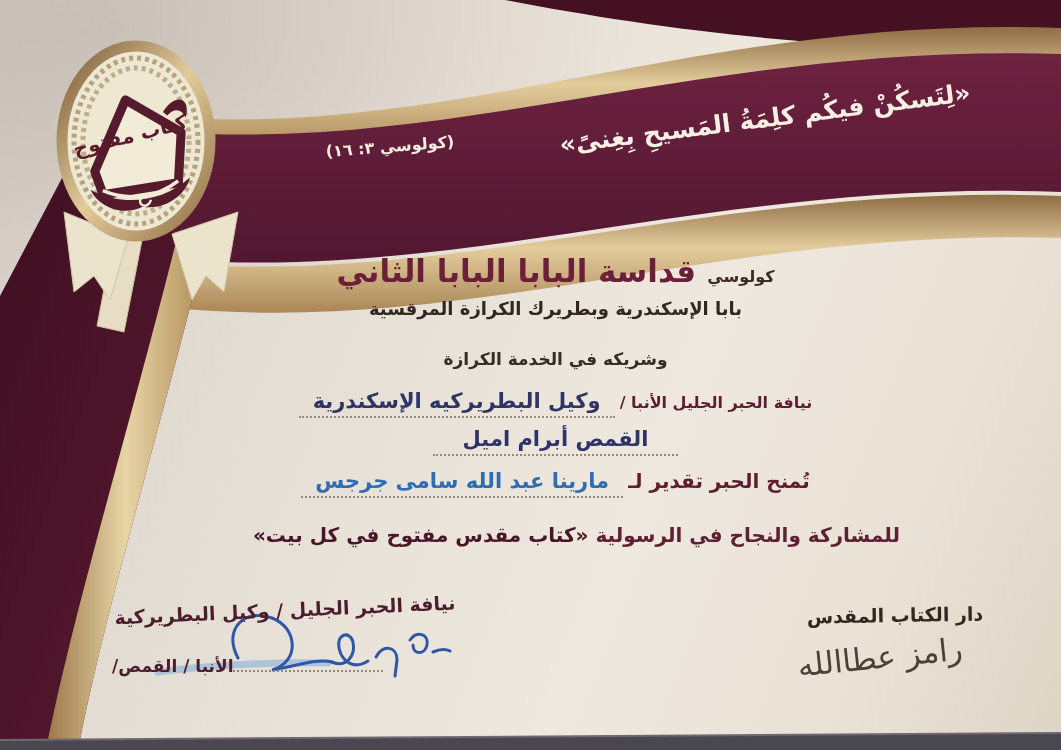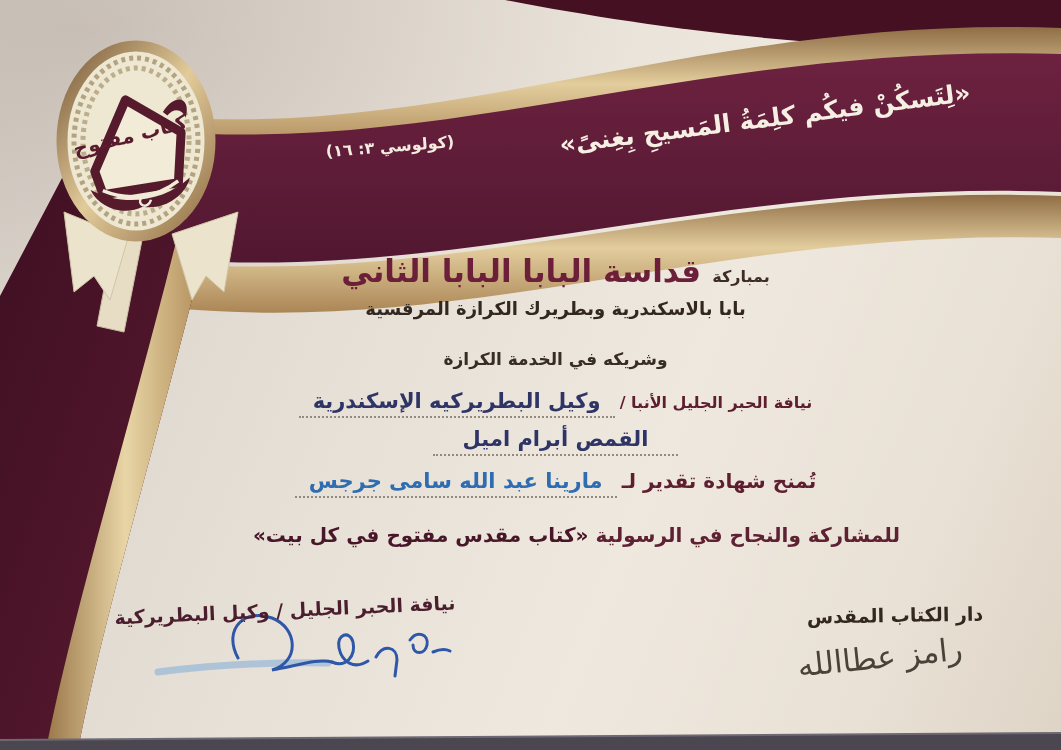--- a/index.html
+++ b/index.html
@@ -110,45 +110,48 @@
     <path d="M 0,740 L 1061,733 L 1061,750 L 0,750 Z" fill="#4b4750"></path>
     <path d="M 0,740 L 1061,733" stroke="#6d6872" stroke-width="2" fill="none"></path>
   </svg>
 
   <div class="abs txt c verse" dir="rtl" style="left:480px;top:103px;width:570px">«لِتَسكُنْ فيكُم كلِمَةُ المَسيحِ بِغِنىً»</div>
   <div class="abs txt c verse-ref" dir="rtl" style="left:295px;top:137px;width:190px">(كولوسي ٣: ١٦)</div>
 
   <div class="abs txt c seal-name" dir="rtl" style="left:84px;top:122px;width:104px">كتاب مفتوح</div>
 
   <div class="abs txt c line" style="top:252px">
-    <span class="blessing">بمباركة</span>
+    <span class="blessing">كولوسي</span>
     <span class="pope-name">قداسة البابا البابا الثاني</span>
   </div>
 
-  <div class="abs txt c line pope-title" style="top:298px">بابا بالاسكندرية وبطريرك الكرازة المرقسية</div>
+  <div class="abs txt c line pope-title" style="top:298px">بابا الإسكندرية وبطريرك الكرازة المرقسية</div>
 
   <div class="abs txt c line partner" style="top:349px">وشريكه في الخدمة الكرازة</div>
 
   <div class="abs txt c line" style="top:388px">
     <span class="maroon-label">نيافة الحبر الجليل الأنبا /</span>
     <span class="navy-fill dotline">وكيل البطريركيه الإسكندرية</span>
   </div>
 
   <div class="abs txt c line" style="top:426px">
     <span class="navy-fill dotline-wide">القمص أبرام اميل</span>
   </div>
 
   <div class="abs txt c line" style="top:468px">
-    <span class="grant-label">تُمنح شهادة تقدير لـ</span>
+    <span class="grant-label">تُمنح الحبر تقدير لـ</span>
     <span class="blue-fill dotline">مارينا عبد الله سامى جرجس</span>
   </div>
 
   <div class="abs txt c line reason" style="top:523px">
     <span>للمشاركة والنجاح في الرسولية</span>
     <b>«كتاب مقدس مفتوح في كل بيت»</b>
   </div>
 
   <div class="abs txt c foot-left-title" dir="rtl" style="left:80px;top:599px;width:410px">نيافة الحبر الجليل / وكيل البطريركية</div>
+  <div class="abs txt foot-left-line" style="left:112px;top:656px;width:360px">
+    <span dir="rtl">الأنبا / القمص/</span><span class="pad"></span>
+  </div>
 
   <div class="abs txt c foot-right-org" dir="rtl" style="left:775px;top:604px;width:240px">دار الكتاب المقدس</div>
   <div class="abs txt c foot-right-sig" style="left:745px;top:638px;width:270px">رامز عطاالله</div>
 
 </div>
 
 </body></html>

